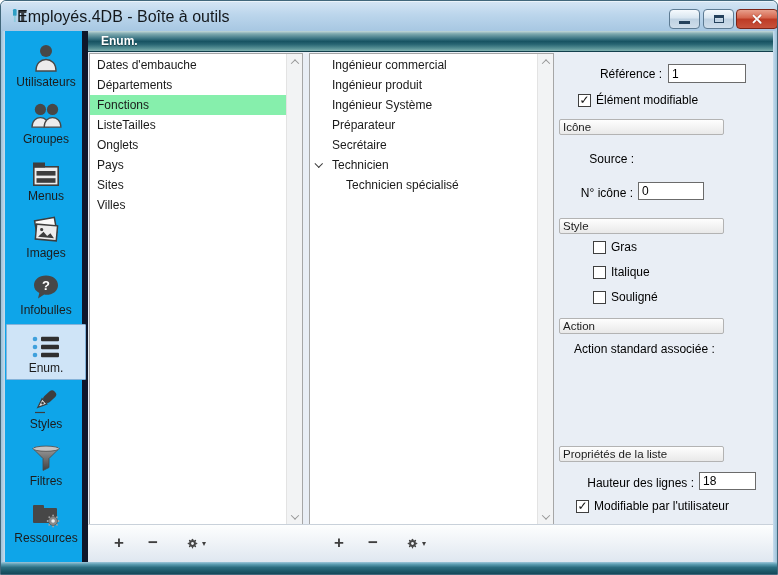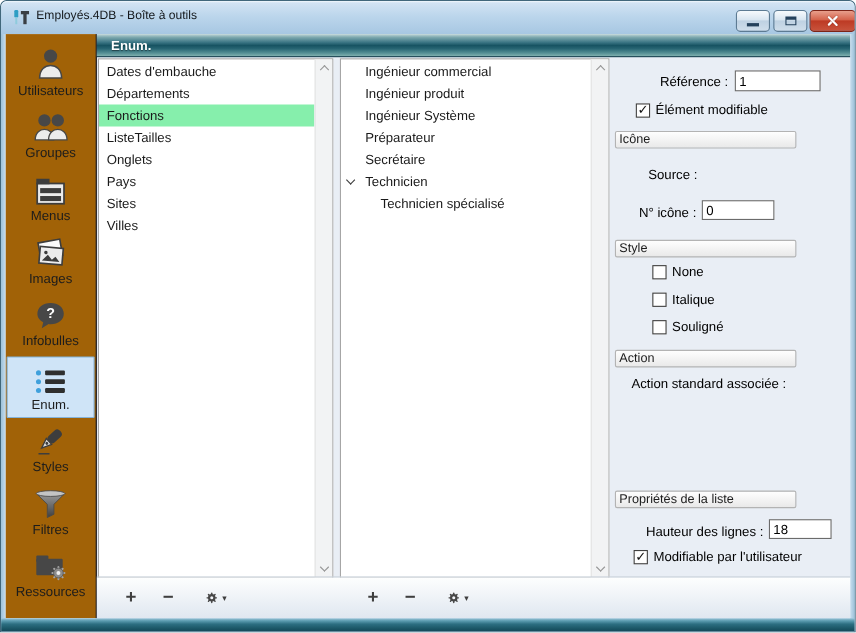--- a/index.html
+++ b/index.html
@@ -3,42 +3,42 @@
 <meta charset="utf-8">
 <style>
   html,body{margin:0;padding:0;background:#fff;font-family:"Liberation Sans",sans-serif;}
   *{box-sizing:border-box;}
   #window{position:relative;width:778px;height:575px;border:1px solid #41677b;border-radius:6px 6px 0 0;overflow:hidden;background:#b9d7ea;}
   
   #titlebar{position:absolute;left:0;top:0;right:0;height:30px;border-radius:5px 5px 0 0;
     background:linear-gradient(180deg,#d5e5f4 0%,#bcd6ec 45%,#a7c7e2 100%);
     box-shadow:inset 0 1px 0 #eaf3fa;}
   #app-icon{position:absolute;left:9px;top:6px;width:18px;height:18px;}
-  #title-text{position:absolute;left:32px;top:7px;font-size:11px;color:#14181c;white-space:nowrap;}
+  #title-text{position:absolute;left:16px;top:7px;font-size:16px;color:#14181c;white-space:nowrap;}
   .winbtn{position:absolute;top:8px;height:20px;border-radius:4px;border:1px solid #5d7b93;
     background:linear-gradient(180deg,#f6fafd 0%,#d8e5f0 45%,#bed1e2 50%,#cfdeeb 100%);
     display:flex;align-items:center;justify-content:center;}
   #btn-min{left:668px;width:31px;}
   #btn-max{left:702px;width:31px;}
   #btn-close{left:735px;width:42px;border-color:#7c2417;
     background:linear-gradient(180deg,#e89f8c 0%,#d4624a 45%,#bd3a24 50%,#c8533c 100%);}
   .glyph-min{width:11px;height:3px;background:#24415c;margin-top:7px;}
   .glyph-max{width:10px;height:8px;border:1px solid #24415c;border-top:3px solid #24415c;background:transparent;}
   .glyph-x{position:relative;width:12px;height:12px;}
   .glyph-x::before,.glyph-x::after{content:"";position:absolute;left:5px;top:0;width:2.4px;height:12px;background:#fff;border-radius:1px;box-shadow:0 0 1px #7c2417;}
   .glyph-x::before{transform:rotate(45deg);} .glyph-x::after{transform:rotate(-45deg);}
   
   #frame-left,#frame-right{position:absolute;top:30px;bottom:12px;width:4px;background:linear-gradient(90deg,#9cc0d8,#c6ddee);}
   #frame-left{left:0;} #frame-right{right:0;background:linear-gradient(90deg,#c6ddee,#9cc0d8);}
   #frame-bottom{position:absolute;left:0;right:0;bottom:0;height:12px;
     background:linear-gradient(180deg,#9dc6da 0%,#5b9cb0 20%,#2c6e81 45%,#1a5565 80%,#14485a 100%);}
   
   #content{position:absolute;left:4px;right:4px;top:30px;bottom:12px;background:#e9eef5;overflow:hidden;}
   
-  #sidebar{position:absolute;left:0;top:0;bottom:0;width:83px;background:#a16207;border-right:1px solid #0f172a;}
+  #sidebar{position:absolute;left:0;top:0;bottom:0;width:83px;background:#0ea5e9;border-right:6px solid #0f172a;}
   .side-item{position:absolute;left:1px;width:80px;height:56px;text-align:center;cursor:default;}
   .side-item .side-icon{height:36px;display:flex;align-items:flex-end;justify-content:center;padding-bottom:2px;}
   .side-item .side-label{font-size:12px;color:#1c1c1c;line-height:15px;}
   .side-item.sel{background:#cfe4f7;border:1px solid #84b3da;border-radius:1px;}
   
   #enum-header{position:absolute;left:83px;right:0;top:0;height:21px;
     background:linear-gradient(180deg,#c3d8da 0%,#7ea9af 14%,#3a7483 38%,#175362 52%,#276472 66%,#558f94 86%,#7fb0ae 100%);
     border-bottom:1px solid #123f4c;}
   #enum-header .htitle{font-size:12px;font-weight:bold;color:#fff;line-height:20px;padding-left:13px;text-shadow:0 1px 1px rgba(0,0,0,.45);}
   
@@ -290,21 +290,21 @@
 
       <span class="lbl" style="left:0;top:99px;width:80px;">Source :</span>
 
       <span class="lbl" style="left:0;top:133px;width:79px;">N° icône :</span>
       <input class="tinput" style="left: 84px; top: 129px; width: 66px; height: 18px;" value="0">
 
       <div class="secbar" style="top:165px;">Style</div>
       <div id="style-options">
           <label class="cb" style="left: 39px; top: 187px;">
             <span class="box"></span>
-            <span class="cbl">None</span>
+            <span class="cbl">Gras</span>
           </label>
           <label class="cb" style="left: 39px; top: 212px;">
             <span class="box"></span>
             <span class="cbl">Italique</span>
           </label>
           <label class="cb" style="left: 39px; top: 237px;">
             <span class="box"></span>
             <span class="cbl">Souligné</span>
           </label>
         </div>

